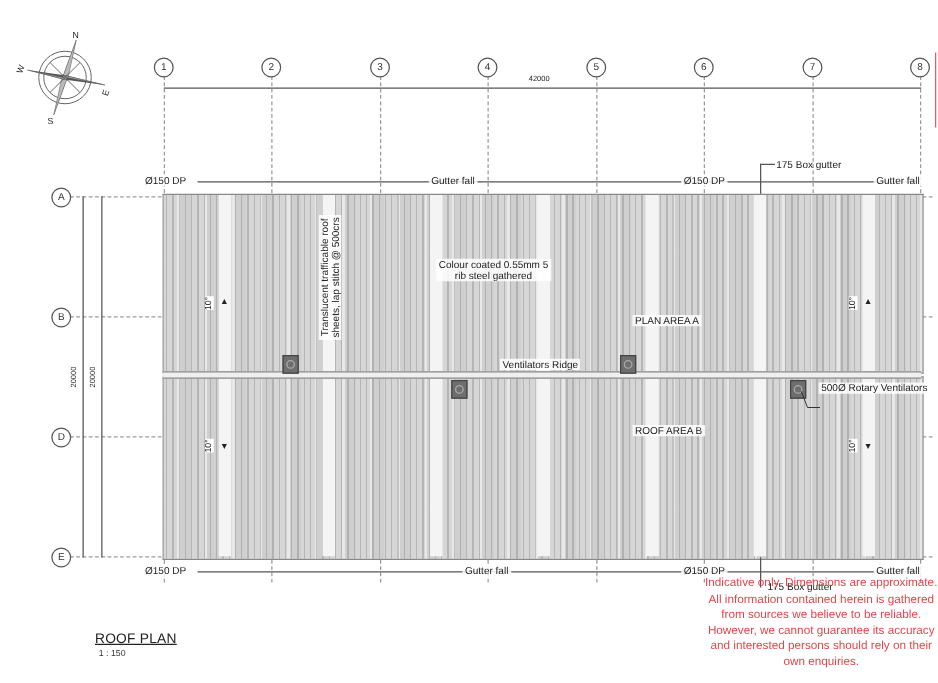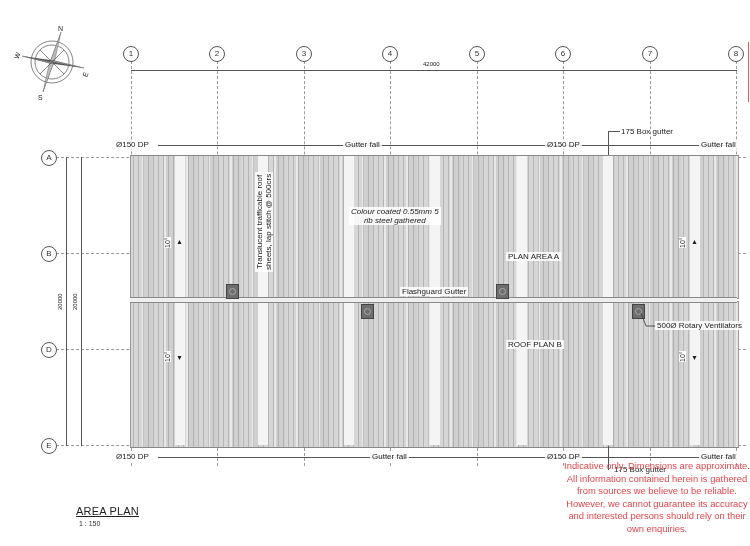--- a/index.html
+++ b/index.html
@@ -97,30 +97,30 @@
 <div class="translucent" style="left:690px;top:156px;height:141px;"></div>
 <div class="translucent" style="left:175px;top:302px;height:143px;"></div>
 <div class="translucent" style="left:258px;top:302px;height:143px;"></div>
 <div class="translucent" style="left:344px;top:302px;height:143px;"></div>
 <div class="translucent" style="left:430px;top:302px;height:143px;"></div>
 <div class="translucent" style="left:517px;top:302px;height:143px;"></div>
 <div class="translucent" style="left:603px;top:302px;height:143px;"></div>
 <div class="translucent" style="left:690px;top:302px;height:143px;"></div>
 
 <div class="ridge"></div>
-<span class="label" style="left:400px;top:287px;">Flashguard Gutter</span>
+<span class="label" style="left:400px;top:287px;">Ventilators Ridge</span>
 
 <div class="vent" style="left:226px;top:284px;"></div>
 <div class="vent" style="left:496px;top:284px;"></div>
 <div class="vent" style="left:361px;top:304px;"></div>
 <div class="vent" style="left:632px;top:304px;"></div>
 <svg class="abs" style="left:640px;top:312px;" width="20" height="18">
     <polyline points="1,1 6,14 16,14" fill="none" stroke="#333" stroke-width="0.8"></polyline>
   </svg>
-<span class="label" style="left:655px;top:321px;">500Ø Rotary Ventilators</span>
+<span class="label" style="left:655px;top:306px;">500Ø Rotary Ventilators</span>
 
 <div class="dimline" style="left:158px;top:145px;width:575px;height:1px;"></div>
 <span class="label" style="left:114px;top:140px;">Ø150 DP</span>
 <span class="label" style="left:343px;top:140px;">Gutter fall</span>
 <span class="label" style="left:545px;top:140px;">Ø150 DP</span>
 <span class="label" style="left:699px;top:140px;">Gutter fall</span>
 <div class="dimline" style="left:608px;top:131px;width:1px;height:24px;"></div>
 <div class="dimline" style="left:608px;top:131px;width:12px;height:1px;"></div>
 <span class="label-plain" style="left:621px;top:127px;">175 Box gutter</span>
 
@@ -130,43 +130,43 @@
 <span class="label" style="left:545px;top:452px;">Ø150 DP</span>
 <span class="label" style="left:699px;top:452px;">Gutter fall</span>
 <div class="dimline" style="left:608px;top:446px;width:1px;height:24px;"></div>
 <span class="label-plain" style="left:614px;top:465px;">175 Box gutter</span>
 
 <div class="abs" style="left:255px;top:272px;transform:rotate(-90deg);transform-origin:left top;font-size:8px;line-height:9px;background:rgba(255,255,255,0.85);padding:0 2px;text-align:center;">
   <div>Translucent trafficable roof</div>
   <div>sheets, lap stitch @ 500crs</div>
 </div>
 
-<div class="abs" style="left:349px;top:207px;font-size:8px;line-height:9px;text-align:center;background:rgba(255,255,255,0.85);padding:0 2px;font-style:italic;">
+<div class="abs" style="left:349px;top:207px;font-size:8px;line-height:9px;text-align:center;background:rgba(255,255,255,0.85);padding:0 2px;">
   <div>Colour coated 0.55mm 5</div>
   <div>rib steel gathered</div>
 </div>
 
 <span class="label" style="left:506px;top:252px;">PLAN AREA A</span>
-<span class="label" style="left:506px;top:340px;">ROOF PLAN B</span>
+<span class="label" style="left:506px;top:340px;">ROOF AREA B</span>
 
 <div class="abs" style="left:164px;top:236px;">
   <span class="abs" style="left:0;top:0;font-size:7px;transform:rotate(-90deg);transform-origin:left top;top:12px;background:#fff;">10°</span>
   <span class="abs" style="left:12px;top:2px;font-size:7px;">▲</span>
 </div>
 <div class="abs" style="left:679px;top:236px;">
   <span class="abs" style="left:0;top:12px;font-size:7px;transform:rotate(-90deg);transform-origin:left top;background:#fff;">10°</span>
   <span class="abs" style="left:12px;top:2px;font-size:7px;">▲</span>
 </div>
 <div class="abs" style="left:164px;top:350px;">
   <span class="abs" style="left:0;top:12px;font-size:7px;transform:rotate(-90deg);transform-origin:left top;background:#fff;">10°</span>
   <span class="abs" style="left:12px;top:4px;font-size:7px;">▼</span>
 </div>
 <div class="abs" style="left:679px;top:350px;">
   <span class="abs" style="left:0;top:12px;font-size:7px;transform:rotate(-90deg);transform-origin:left top;background:#fff;">10°</span>
   <span class="abs" style="left:12px;top:4px;font-size:7px;">▼</span>
 </div>
 
 <div class="redbar"></div>
 
-<div class="title">AREA PLAN</div>
+<div class="title">ROOF PLAN</div>
 <div class="scale">1 : 150</div>
 
 <div class="disclaimer">Indicative only. Dimensions are approximate. All information contained herein is gathered from sources we believe to be reliable. However, we cannot guarantee its accuracy and interested persons should rely on their own enquiries.</div>
 
 </body></html>

